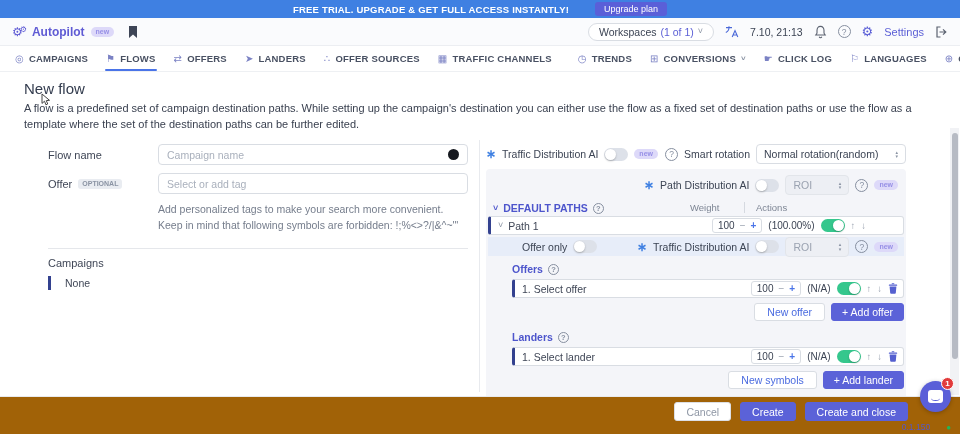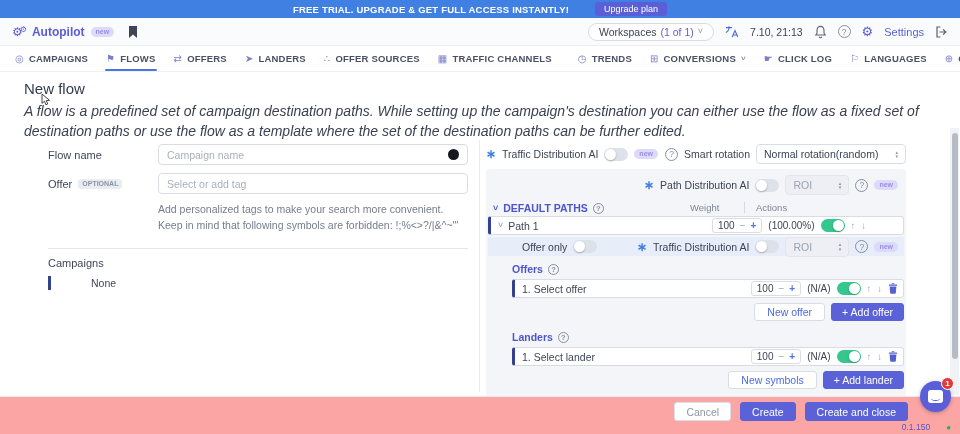--- a/index.html
+++ b/index.html
@@ -41,39 +41,39 @@
               font-weight:bold; color:#485062; letter-spacing:.2px; position:relative; cursor:pointer; white-space:nowrap; }
   .nav-item .nicon { color:#7b82c4; font-size:10px; font-weight:normal; }
   .nav-item .caret { font-size:8px; }
   .nav-item.active::after { content:""; position:absolute; left:8px; right:8px; bottom:0;
                             height:2px; background:#4a74e8; border-radius:1px; }
   .nav-divider { width:1px; background:#e3e6eb; margin:6px 4px; }
 
   
   .page-title { position:absolute; left:24px; top:80px; font-size:15px; color:#333c4e; }
   .cursor-ic { position:absolute; left:40px; top:93px; }
-  .page-desc { position:absolute; left:24px; top:101px; width:914px; font-size:14px;
-               line-height:1.45; color:#3a4150;font-style:italic; }
+  .page-desc { position:absolute; left:24px; top:101px; width:914px; font-size:11px;
+               line-height:1.45; color:#3a4150; }
 
   
   .form { position:absolute; left:48px; top:144px; width:420px; }
   .form-row { display:flex; align-items:center; margin-bottom:8px; }
   .form-label { width:110px; font-size:11px; color:#3f4656; display:flex; align-items:center; gap:6px; flex:none; }
   .control { flex:1; height:21px; border:1px solid #d9dde3; border-radius:4px; background:#fff;
              display:flex; align-items:center; padding:0 8px; font-size:10.5px; cursor:text; }
   .placeholder { color:#a9b0bc; }
   .stepper { margin-left:auto; display:flex; flex-direction:column; line-height:4.5px;
              font-size:5px; color:#8a93a3; }
   .black-dot { width:11px; height:11px; border-radius:50%; background:#16191f; margin-left:auto; flex:none; }
   .opt-badge { background:#e9ecf1; color:#8a93a3; font-size:7px; font-weight:bold;
                padding:1px 4px 2px; border-radius:3px; }
   .form-help { margin-left:110px; font-size:10.5px; color:#757d8c; line-height:1.5; width:312px; }
   .form-divider { border-top:1px solid #e5e7eb; margin-top:14px; }
   .campaigns-label { font-size:11px; color:#3f4656; margin:8px 0 7px; }
-  .none-row { border-left:3px solid #33418f; padding-left:40px; height:14px;
+  .none-row { border-left:3px solid #33418f; padding-left:14px; height:14px;
               display:flex; align-items:center; font-size:10.5px; color:#3f4656; }
 
   .vdivider { position:absolute; left:479px; top:140px; height:252px; width:1px; background:#e8eaee; }
 
   
   .panel { position:absolute; left:486px; top:144px; width:420px; font-size:10.5px; }
   .prow { display:flex; align-items:center; }
   .ai-ic { color:#3f80e2; font-size:12px; font-weight:bold; line-height:1; }
   .toggle { width:24px; height:13px; border-radius:7px; background:#dde1e9; position:relative;
             flex:none; cursor:pointer; }
@@ -112,21 +112,21 @@
   .btn-row { display:flex; justify-content:flex-end; gap:6px; margin:5px 0 10px; }
   .btn-outline { background:#fff; border:1px solid #d9dde3; border-radius:3px; color:#4a6be0;
                  font-size:10.5px; height:18px; padding:0 12px; cursor:pointer; }
   .btn-filled { background:#5b62d8; border:1px solid #5b62d8; border-radius:3px; color:#fff;
                 font-size:10.5px; height:18px; padding:0 10px; cursor:pointer; }
   .add-path-btn { margin-top:7px; height:19px; }
   .trash { display:flex; cursor:pointer; }
 
   
   .footer { position:absolute; left:0; right:0; bottom:0; height:38px; border-top:1px solid #e8eaee;
-            background:#fca5a5; }
+            background:#a16207; }
   .footer-btns { position:absolute; right:52px; top:5px; display:flex; gap:9px; }
   .btn-cancel { background:#fff; border:1px solid #dcdfe5; border-radius:3px; color:#8e96a4;
                 font-size:10.5px; height:19px; padding:0 11px; cursor:pointer; }
   .btn-create { background:#5b62d8; border:1px solid #5b62d8; border-radius:3px; color:#fff;
                 font-size:10.5px; height:19px; padding:0 11px; cursor:pointer; }
 
   
   .chat { position:absolute; right:9px; bottom:22px; width:31px; height:31px; border-radius:50%;
           background:#5a5fd8; cursor:pointer; box-shadow:0 1px 4px rgba(0,0,0,.25); }
   .chat-bubble { position:absolute; left:8px; top:9px; width:15px; height:13px; background:#fff;

